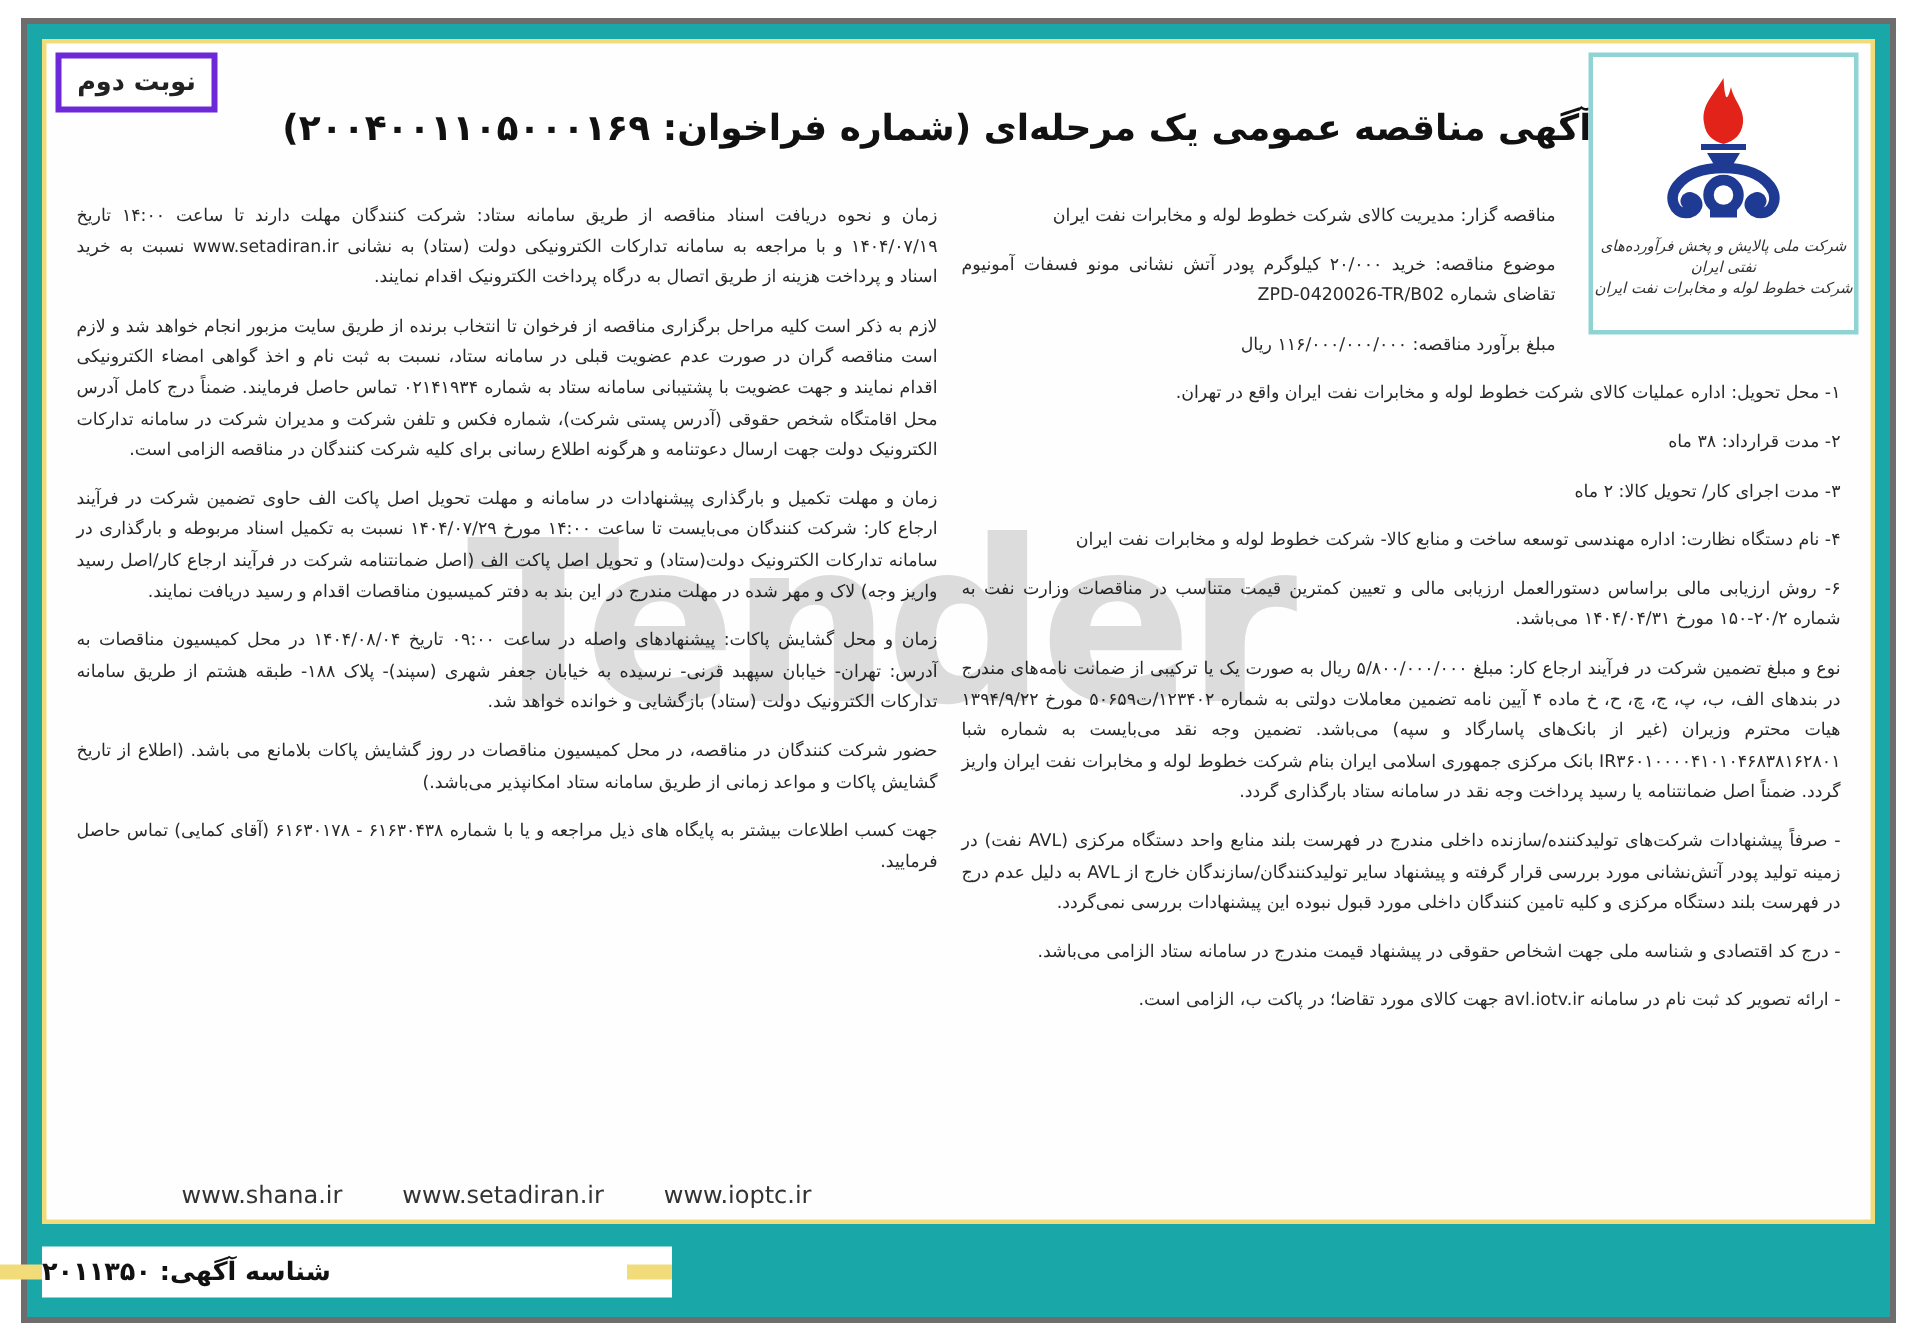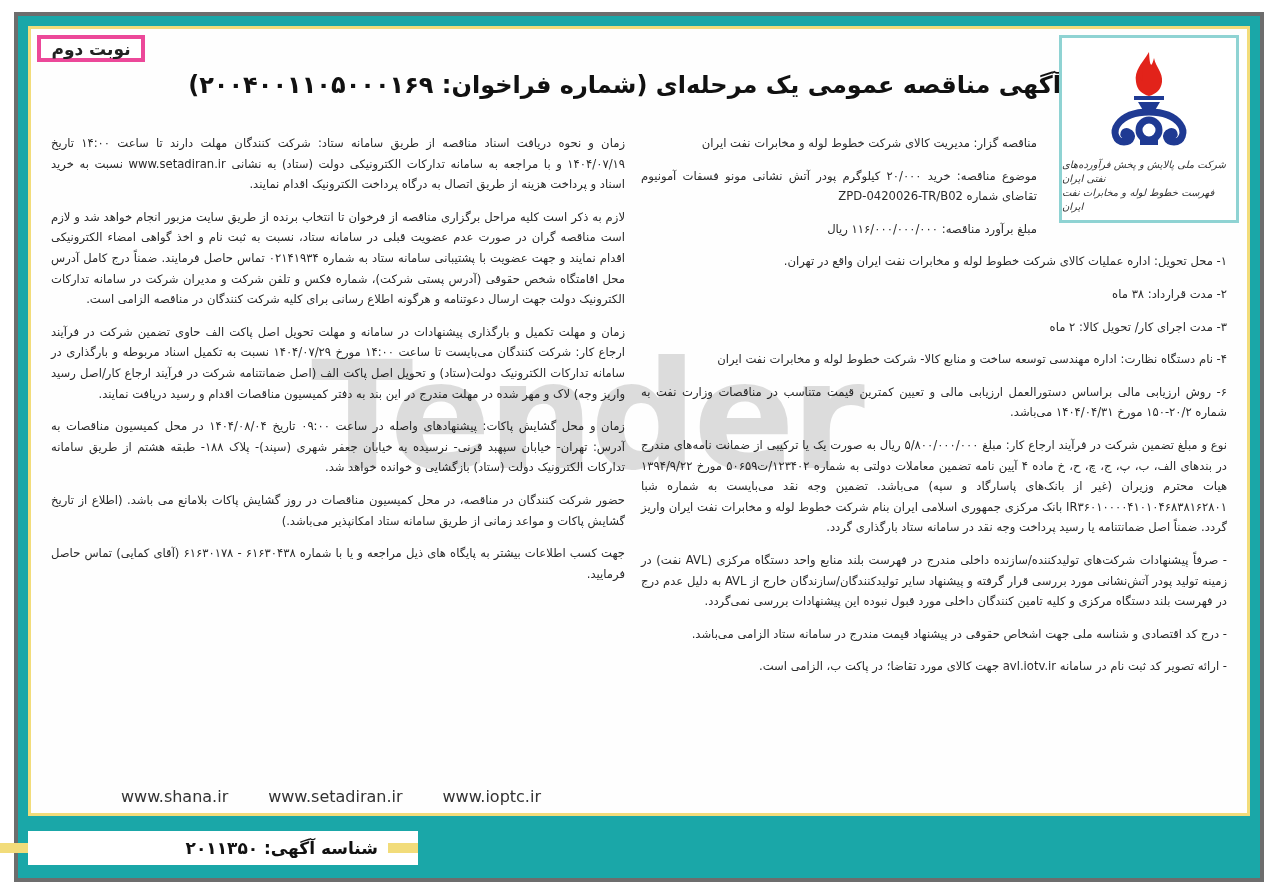--- a/index.html
+++ b/index.html
@@ -21,27 +21,27 @@
 
     
     .logo-col {
       position: absolute; right: 8px; top: 6px; width: 180px; height: 188px;
       border: 3px solid #8fd3d3; background: #fff; padding-top: 6px;
       display: flex; flex-direction: column; align-items: center;
     }
     .logo-svg { width: 110px; height: 110px; }
     .logo-caption {
       font-family: "DejaVu Serif", serif; font-size: 10px; line-height: 14px;
-      color: #333; text-align: left; direction: rtl; font-style: italic; margin-top: 4px;
+      color: #333; text-align: center; direction: rtl; font-style: italic; margin-top: 4px;
     }
 
     
     .badge {
-      position: absolute; left: 6px; top: 6px; width: 108px; height: 27px;
-      border: 4px solid #ec4899; background: #fff;
+      position: absolute; left: 6px; top: 6px; width: 108px; height: 40px;
+      border: 4px solid #6d28d9; background: #fff;
       display: flex; align-items: center; justify-content: center;
       font-family: "DejaVu Sans", sans-serif; font-weight: bold; font-size: 17px; direction: rtl;
     }
 
     .title {
       position: absolute; left: 170px; top: 42px; width: 860px; text-align: center;
       font-family: "DejaVu Sans", sans-serif; font-weight: bold; font-size: 24px; direction: rtl;
       color: #111; white-space: nowrap;
     }
 
@@ -70,21 +70,21 @@
     
     .footer-bar {
       position: absolute; left: 10px; right: 10px; bottom: 10px; height: 40px;
       display: flex; align-items: center; justify-content: space-between;
     }
     .footer-left, .footer-right {
       height: 40px; background: #fff; display: flex; align-items: center;
       border-top: 3px solid #1aa7a8; border-bottom: 3px solid #1aa7a8;
     }
     .footer-left { width: 780px; padding-left: 40px; position: relative; }
-    .footer-right { width: 390px; padding-right: 40px; justify-content: flex-end; position: relative; }
+    .footer-right { width: 420px; padding-right: 40px; justify-content: flex-start; position: relative; }
     .footer-left::before, .footer-right::after {
       content: ""; position: absolute; top: 12px; width: 30px; height: 10px; background: #f2dc7a;
     }
     .footer-left::before { left: 0; }
     .footer-right::after { right: 0; }
     .footer-right::before {
       content: ""; position: absolute; left: -60px; top: 12px; width: 60px; height: 10px; background: #f2dc7a;
     }
     .footer-text {
       font-family: "DejaVu Sans", sans-serif; font-weight: bold; font-size: 17px; direction: rtl; color: #111;
@@ -105,21 +105,21 @@
         <path d="M55 8 C48 20 40 26 42 38 C43 46 48 50 55 52 C62 50 67 46 68 38 C69 28 62 24 60 14 C58 22 56 26 55 8 Z" fill="#e2231a"></path>
         <path d="M47 20 C44 28 45 34 49 38 C48 30 50 26 47 20 Z" fill="#e2231a"></path>
         <rect x="40" y="52" width="30" height="4" fill="#1f3a93"></rect>
         <path d="M44 58 L66 58 L60 68 L50 68 Z" fill="#1f3a93"></path>
         <path d="M55 68 C40 68 30 72 24 80 C18 88 22 98 30 98 C38 98 40 90 34 88 C30 86 28 92 32 92 M55 68 C70 68 80 72 86 80 C92 88 88 98 80 98 C72 98 70 90 76 88 C80 86 82 92 78 92" stroke="#1f3a93" stroke-width="7" fill="none" stroke-linecap="round"></path>
         <circle cx="55" cy="86" r="10" fill="none" stroke="#1f3a93" stroke-width="7"></circle>
         <path d="M46 98 L64 98" stroke="#1f3a93" stroke-width="6"></path>
       </svg>
       <div class="logo-caption">
         <div>شرکت ملی پالایش و پخش فرآورده‌های نفتی ایران</div>
-        <div>فهرست خطوط لوله و مخابرات نفت ایران</div>
+        <div>شرکت خطوط لوله و مخابرات نفت ایران</div>
       </div>
     </div>
 
     <div class="col col-right">
       <p>مناقصه گزار: مدیریت کالای شرکت خطوط لوله و مخابرات نفت ایران</p>
       <p>موضوع مناقصه: خرید ۲۰/۰۰۰ کیلوگرم پودر آتش نشانی مونو فسفات آمونیوم تقاضای شماره ZPD-0420026-TR/B02</p>
       <p>مبلغ برآورد مناقصه: ۱۱۶/۰۰۰/۰۰۰/۰۰۰ ریال</p>
       <div class="full">
         <p>۱- محل تحویل: اداره عملیات کالای شرکت خطوط لوله و مخابرات نفت ایران واقع در تهران.</p>
         <p>۲- مدت قرارداد: ۳۸ ماه</p>

